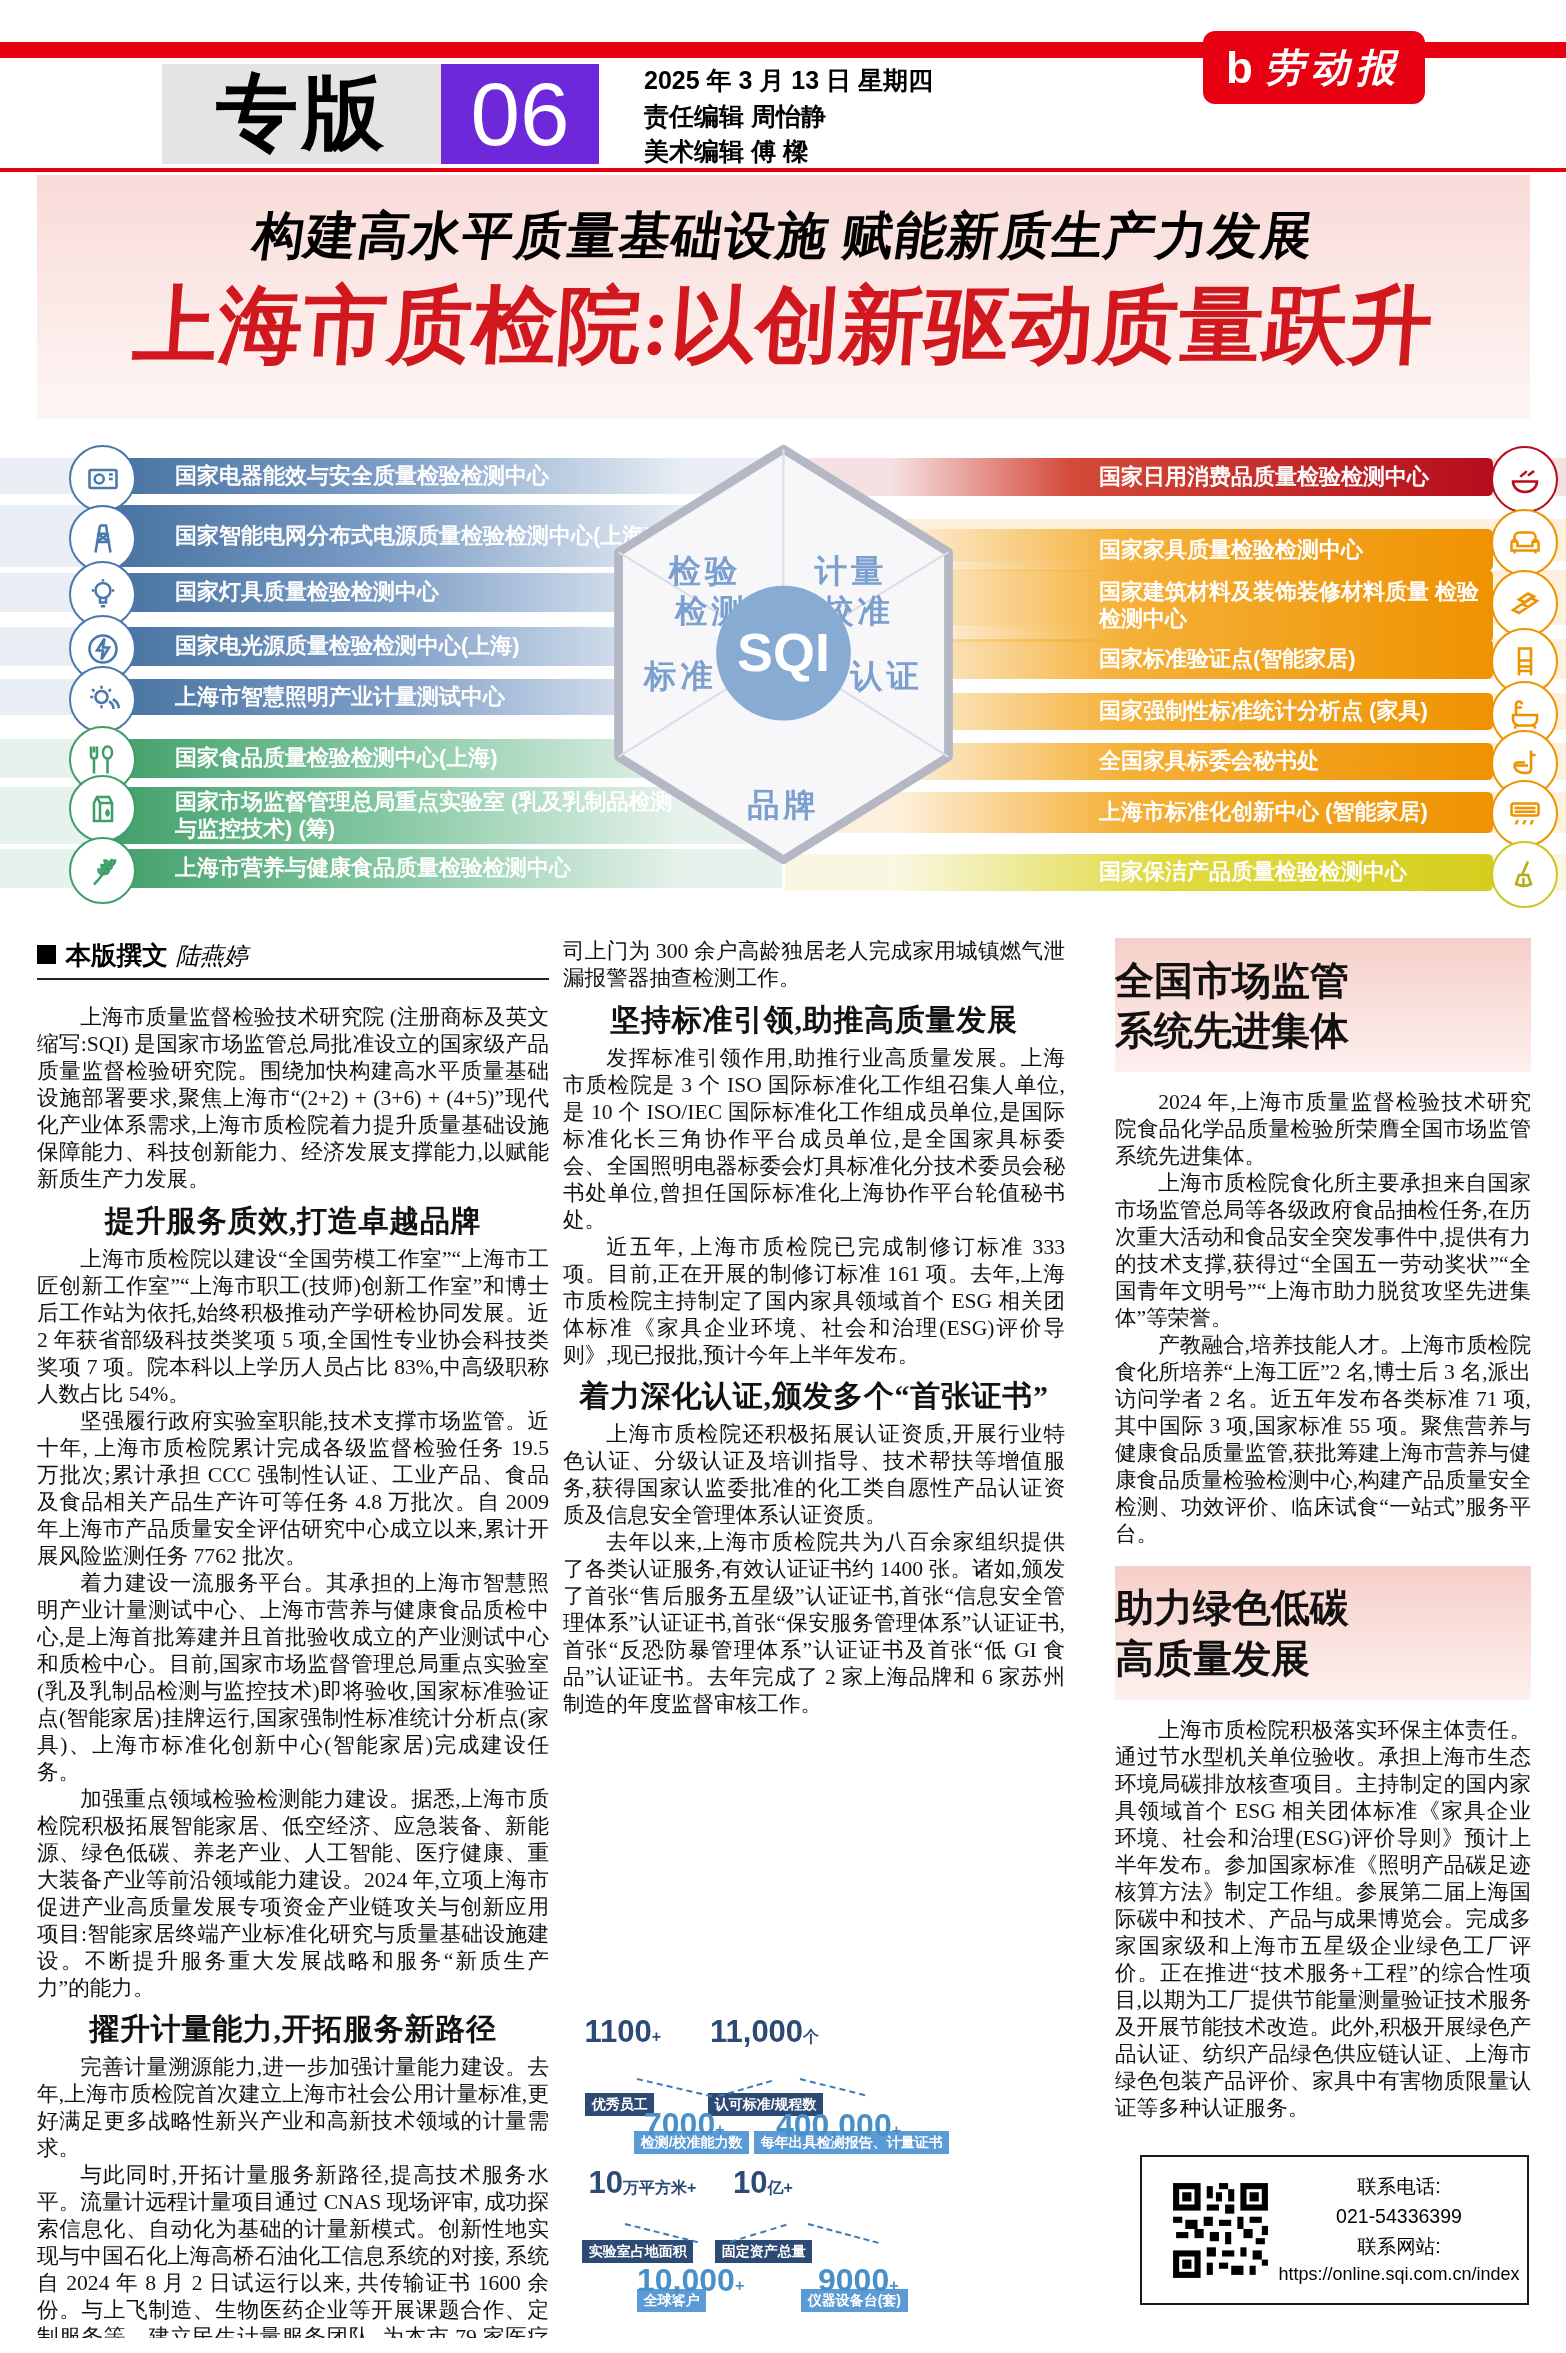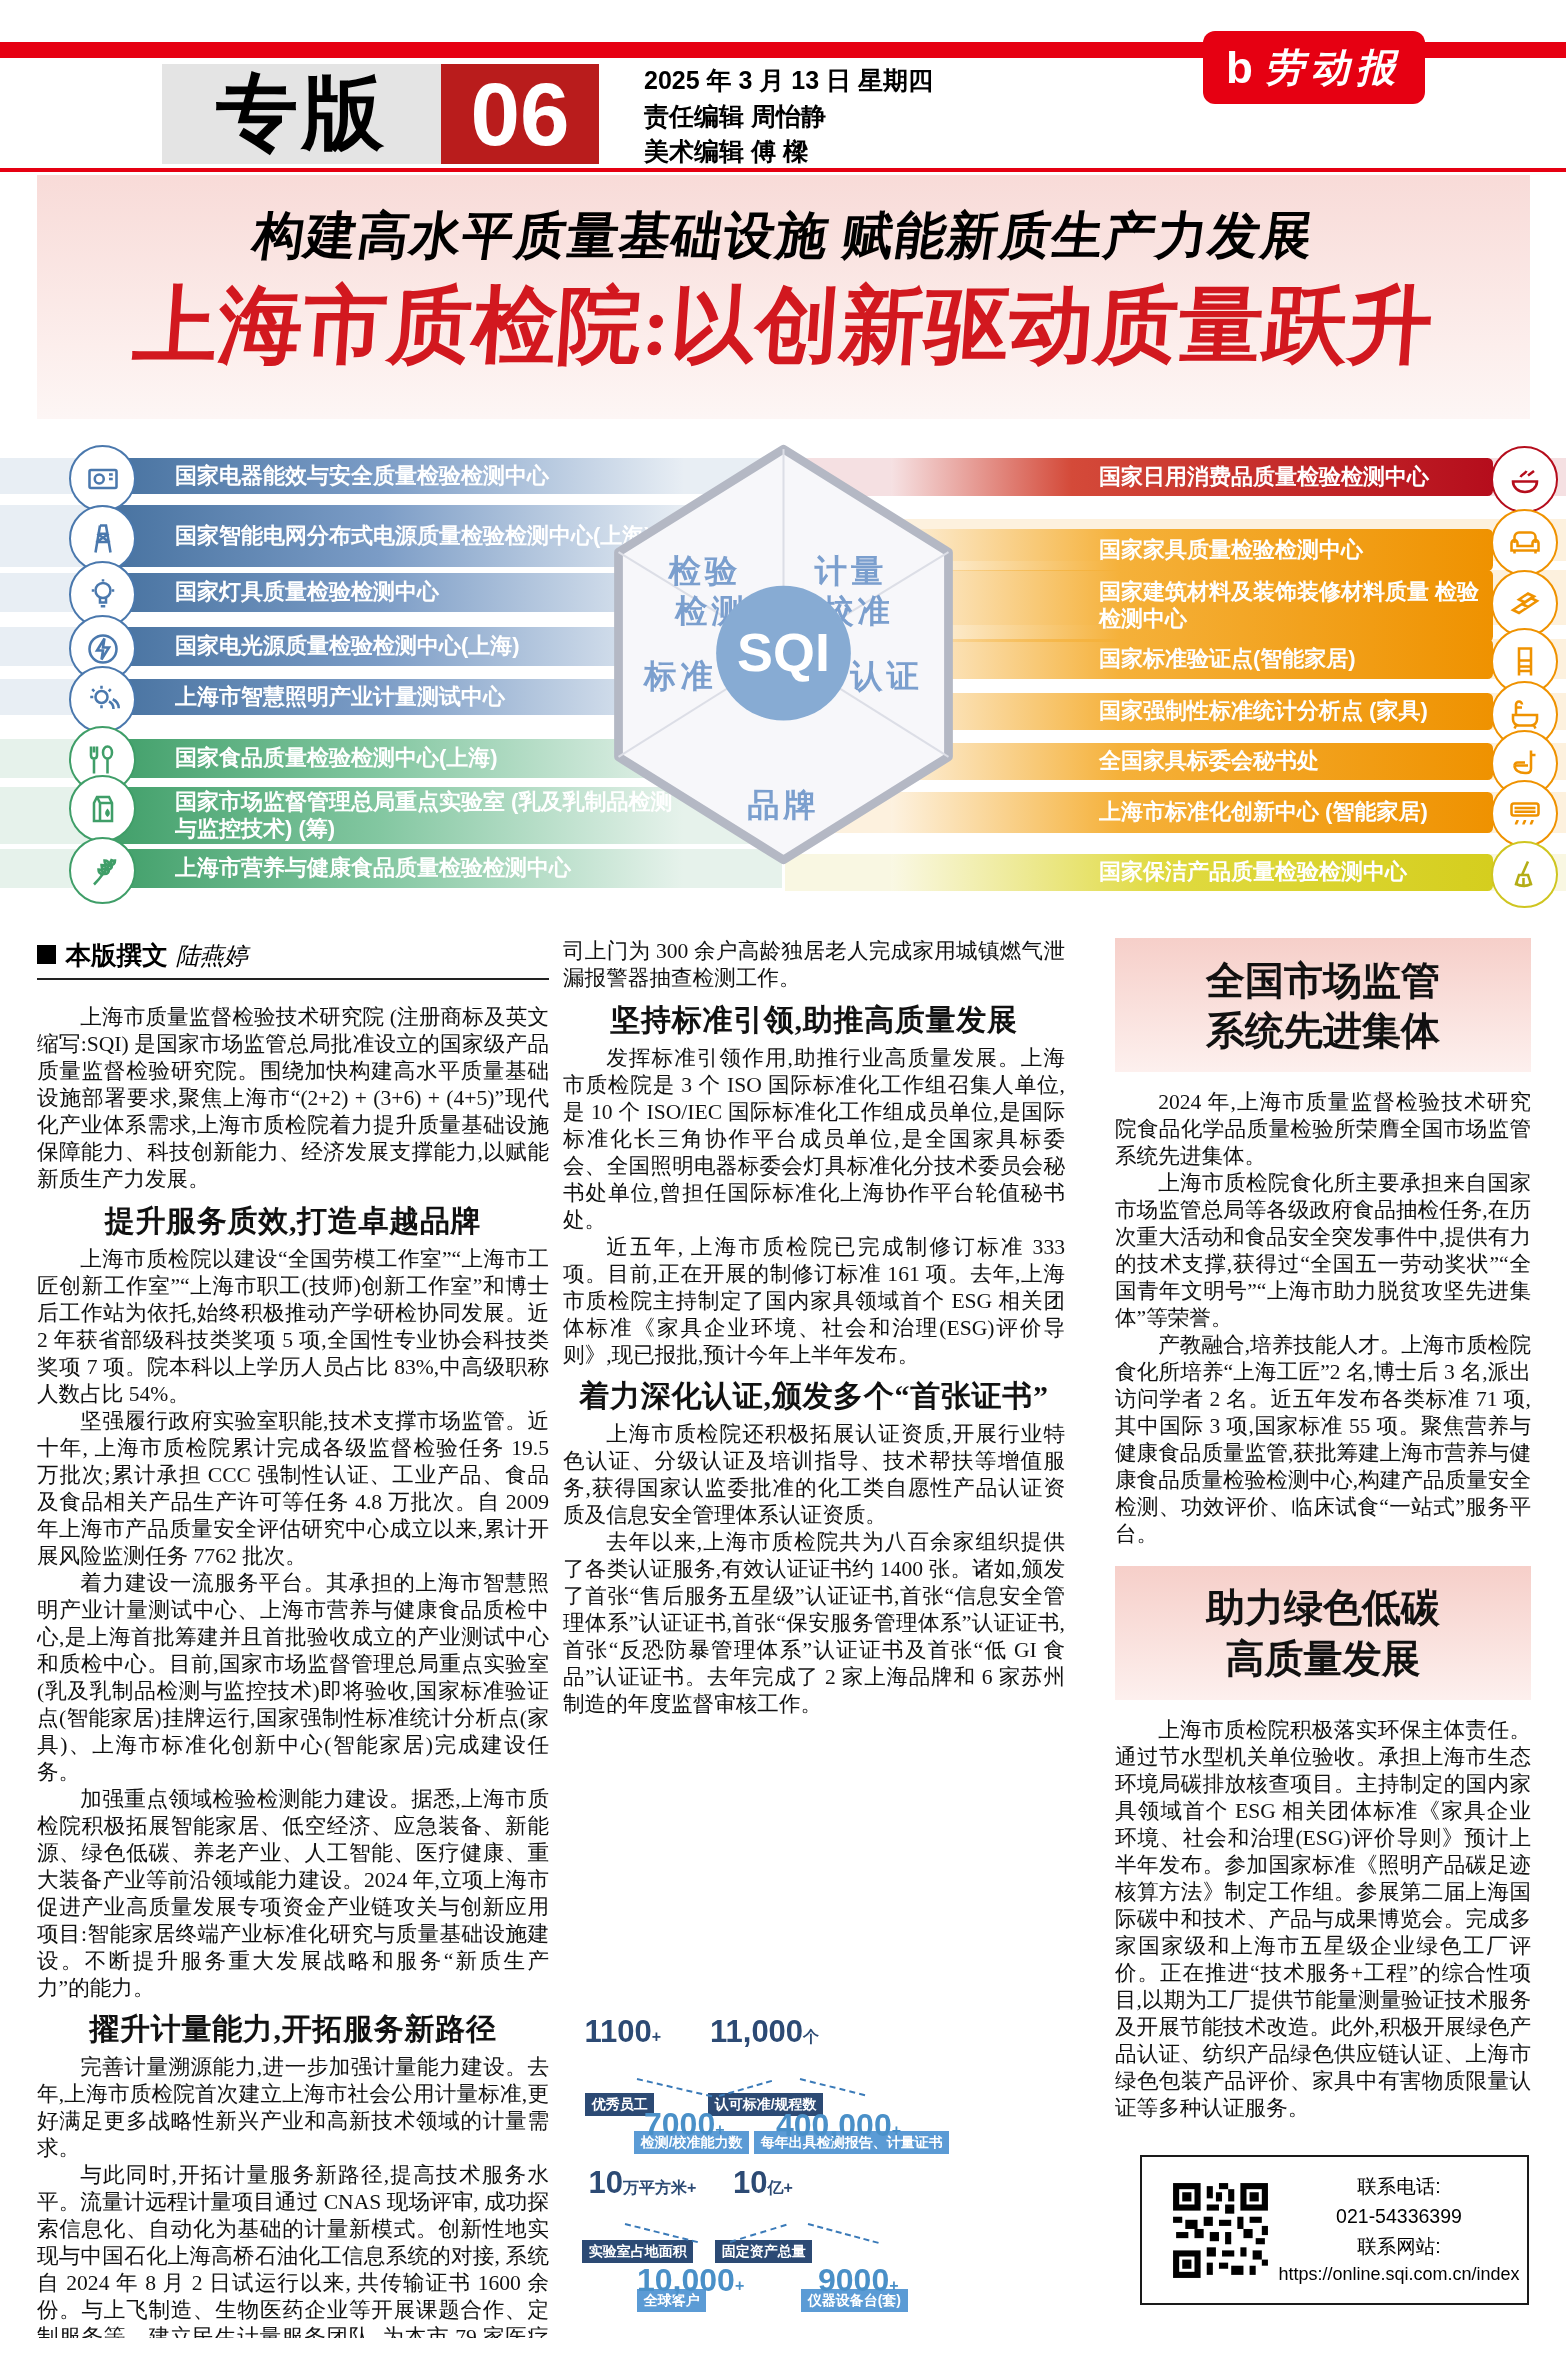--- a/index.html
+++ b/index.html
@@ -6,23 +6,23 @@
   body{width:1567px;height:2354px;position:relative;background:#ffffff;
        font-family:"Liberation Serif","DejaVu Serif",serif;color:#111;}
   .abs{position:absolute;}
   .sans{font-family:"Liberation Sans","DejaVu Sans",sans-serif;}
 
   
   .top-rule{left:0;top:42px;width:1567px;height:16px;background:#e60012;}
   .zb-box{left:162px;top:64px;width:280px;height:100px;background:#e4e4e4;
           display:flex;align-items:center;justify-content:center;
           font-size:82px;font-weight:700;letter-spacing:4px;color:#000;}
-  .pn-box{left:441px;top:64px;width:158px;height:100px;background:#b91c1c;color:#fff;
+  .pn-box{left:441px;top:64px;width:158px;height:100px;background:#6d28d9;color:#fff;
           display:flex;align-items:center;justify-content:center;
-          font-size:89px;font-weight:700;}
+          font-size:89px;font-weight:400;}
   .date-block{left:644px;top:63px;font-size:25px;font-weight:700;line-height:1.42;color:#000;}
   .logo{left:1203px;top:31px;width:222px;height:73px;background:#e60012;border-radius:12px;
         display:flex;align-items:center;justify-content:center;gap:12px;color:#fff;}
   .logo-b{font-size:44px;font-weight:900;font-family:"Liberation Sans",sans-serif;}
   .logo-t{font-size:39px;font-weight:700;font-style:italic;letter-spacing:6.7px;}
   .head-rule{left:0;top:168px;width:1567px;height:4px;background:#e60012;}
 
   
   .headline{left:37px;top:175px;width:1493px;height:244px;
             background:linear-gradient(180deg,#f8dbd8 0%,#fceeec 70%,#fdf6f5 100%);
@@ -56,21 +56,21 @@
 
   .col{font-size:21.6px;line-height:27px;text-align:justify;overflow:hidden;}
   .col p{margin:0;text-indent:2em;}
   .col p.noind{text-indent:0;}
   .col h3{margin:13.5px 0 12px 0;text-align:center;font-size:30px;font-weight:900;
           text-indent:0;letter-spacing:0.7px;}
   .col1{left:37px;top:1004px;width:512px;height:1334px;}
   .col2{left:563px;top:938px;width:502px;height:1065px;}
   .col3{left:1115px;top:938px;width:416px;height:1206px;}
   .pinkbox{background:linear-gradient(180deg,#f6cfc9 0%,#fdf0ee 100%);
-           text-align:center;font-weight:900;font-size:39px;line-height:1.3;
+           font-weight:900;font-size:39px;line-height:1.3;
            padding:17.5px 0 15px 0;margin-bottom:17.5px;}
   .pinkbox.second{margin:17.5px 0;}
 
   
   .stats{left:563px;top:2013px;width:502px;height:323px;}
   .num{position:absolute;font-family:"Liberation Sans","DejaVu Sans",sans-serif;
        font-weight:900;white-space:nowrap;}
   .num.dark{color:#2c4a74;font-size:31px;}
   .num.light{color:#4a90c8;font-size:32px;}
   .num .suf{font-size:16px;font-weight:700;}

